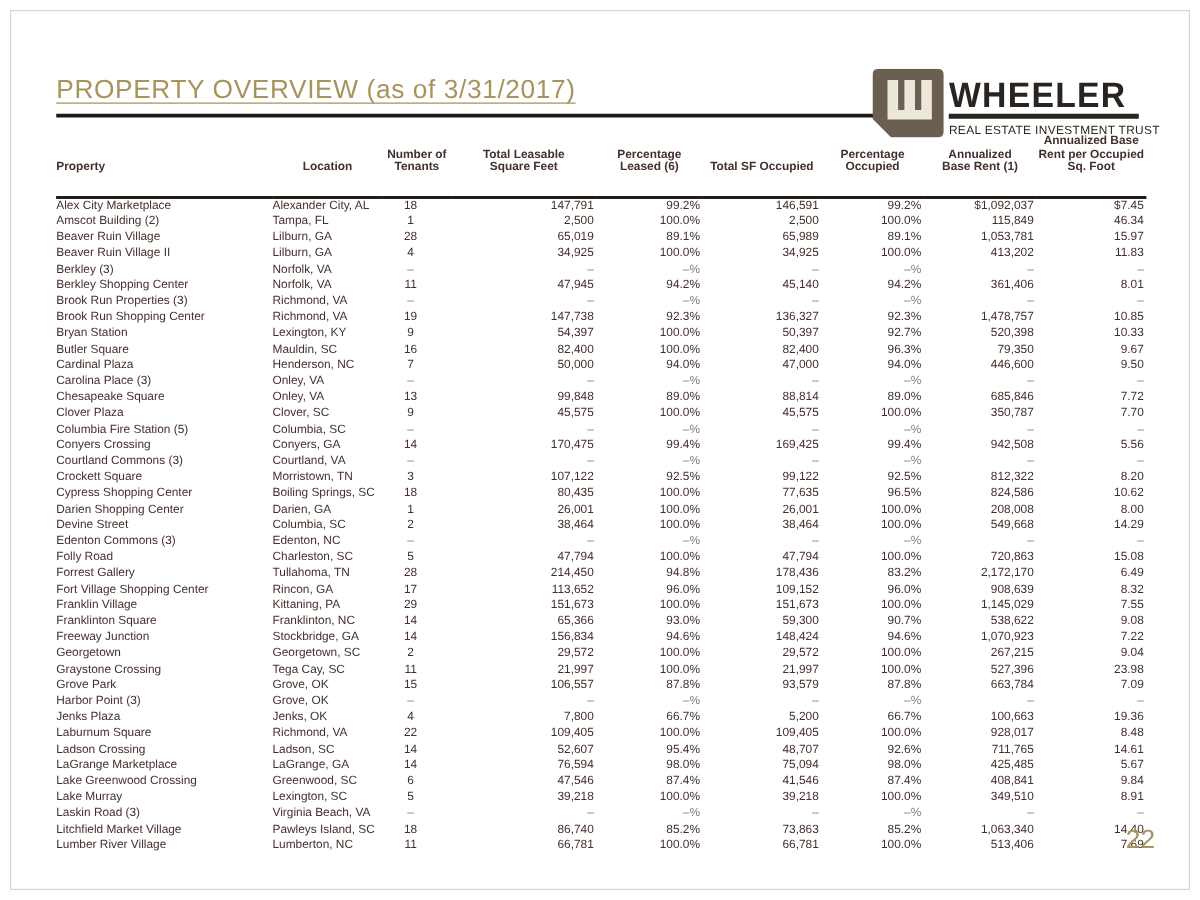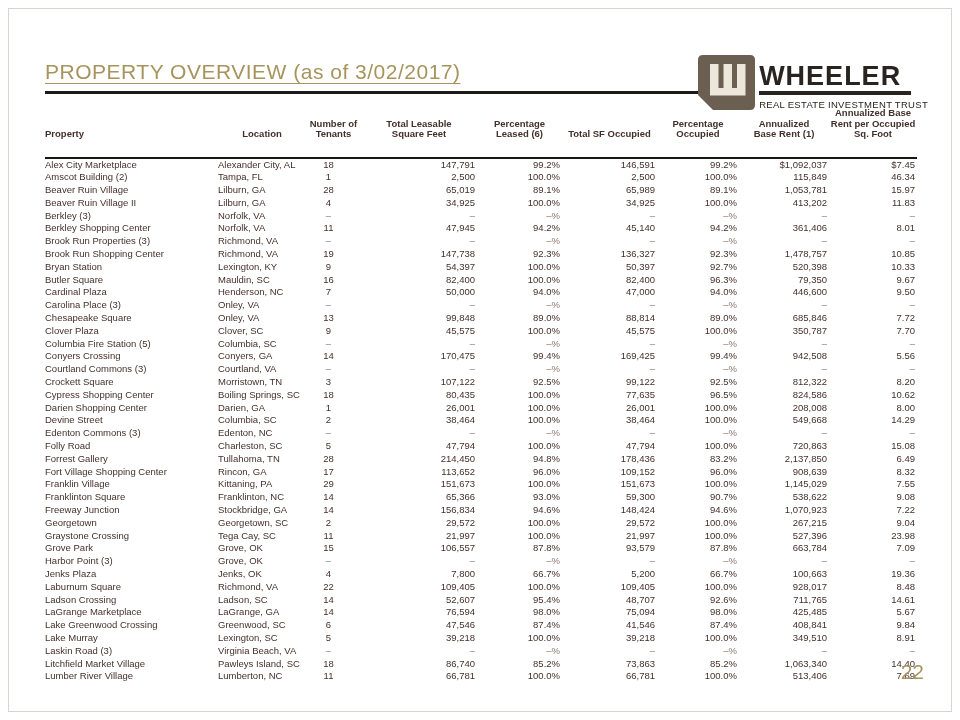--- a/index.html
+++ b/index.html
@@ -54,21 +54,21 @@
     position:absolute;right:36px;top:660px;
     font-size:21px;color:#a6945c;font-weight:400;
   }
 </style>
 </head>
 <body>
 
 <div id="slide">
   <div id="frame"></div>
 
-  <h1 class="title">PROPERTY OVERVIEW (as of 3/02/2017)</h1>
+  <h1 class="title">PROPERTY OVERVIEW (as of 3/31/2017)</h1>
   <div class="title-rule"></div>
 
   <div class="logo">
     <svg class="logo-box" viewBox="0 0 57 55">
       <path d="M5 0 H52 Q57 0 57 5 V50 Q57 55 52 55 H15 L0 40 V5 Q0 0 5 0 Z" fill="#6a5f51"></path>
       <path d="M12 9 h8.5 v24 h5 v-24 h8.5 v24 h5 v-24 h8.5 v31.5 h-35.5 Z" fill="#ece7da"></path>
     </svg>
     <div class="logo-text">
       <div class="logo-brand">WHEELER</div>
       <div class="logo-bar"></div>
@@ -363,21 +363,21 @@
           <td class="c8">15.08</td>
         </tr>
         <tr>
           <td class="c0">Forrest Gallery</td>
           <td class="c1">Tullahoma, TN</td>
           <td class="c2">28</td>
           <td class="c3">214,450</td>
           <td class="c4">94.8%</td>
           <td class="c5">178,436</td>
           <td class="c6">83.2%</td>
-          <td class="c7">2,137,850</td>
+          <td class="c7">2,172,170</td>
           <td class="c8">6.49</td>
         </tr>
         <tr>
           <td class="c0">Fort Village Shopping Center</td>
           <td class="c1">Rincon, GA</td>
           <td class="c2">17</td>
           <td class="c3">113,652</td>
           <td class="c4">96.0%</td>
           <td class="c5">109,152</td>
           <td class="c6">96.0%</td>

